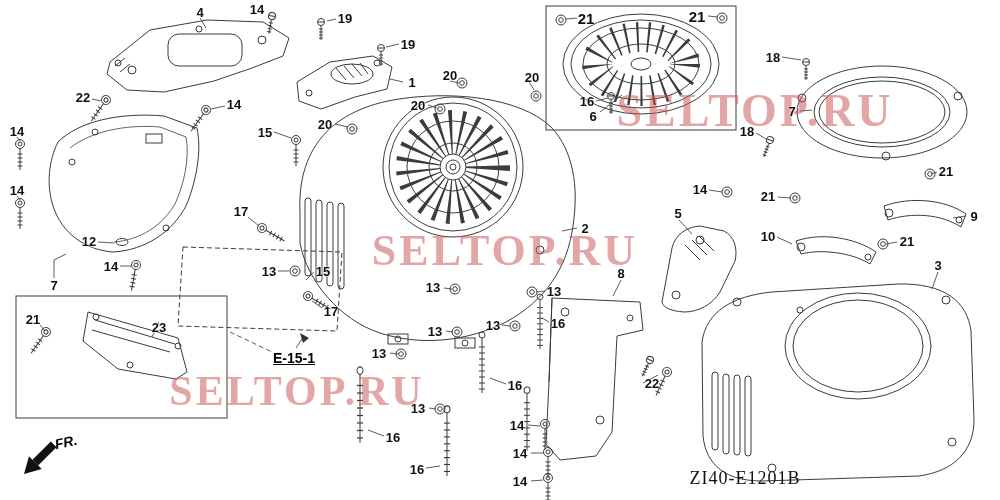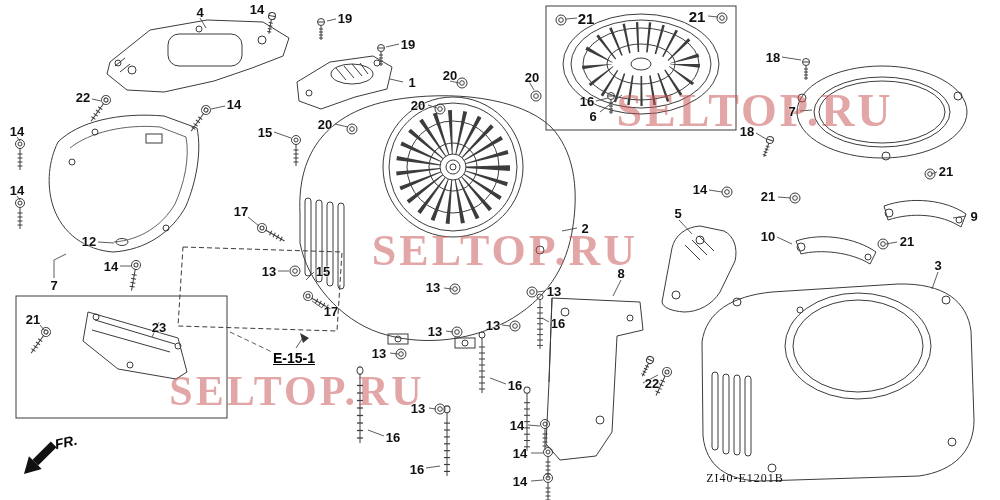--- a/index.html
+++ b/index.html
@@ -12,21 +12,21 @@
   .leader{stroke:#4a4a4a;stroke-width:0.9;fill:none;}
   .dash{stroke-dasharray:5 3;}
   .spokes{stroke:#3c3c3c;fill:none;}
   .plabel{position:absolute;transform:translate(-50%,-50%);font-weight:bold;font-size:13px;
           color:#101010;text-shadow:0 0 2px #fff,0 0 2px #fff;line-height:1;white-space:nowrap;}
   .wmark{position:absolute;transform:translate(-50%,-50%);
          font-family:Liberation Serif, serif;font-weight:bold;
          color:rgba(200,85,85,0.52);letter-spacing:3px;white-space:nowrap;line-height:1;}
   .ref{position:absolute;transform:translate(-50%,-50%);font-weight:bold;font-size:14px;color:#000;text-decoration:underline;}
   .code{position:absolute;transform:translate(-50%,-50%);font-family:"Liberation Serif",serif;
-        font-size:12px;letter-spacing:1px;color:#111;white-space:nowrap;}
+        font-size:18px;letter-spacing:1px;color:#111;white-space:nowrap;}
   .fr{position:absolute;transform:translate(-50%,-50%) rotate(-12deg);font-weight:bold;
       font-style:italic;font-size:14px;color:#000;}
 </style>
 </head>
 <body>
 
 <div class="stage">
 
 <svg width="1000" height="500" viewBox="0 0 1000 500">
   <defs>

